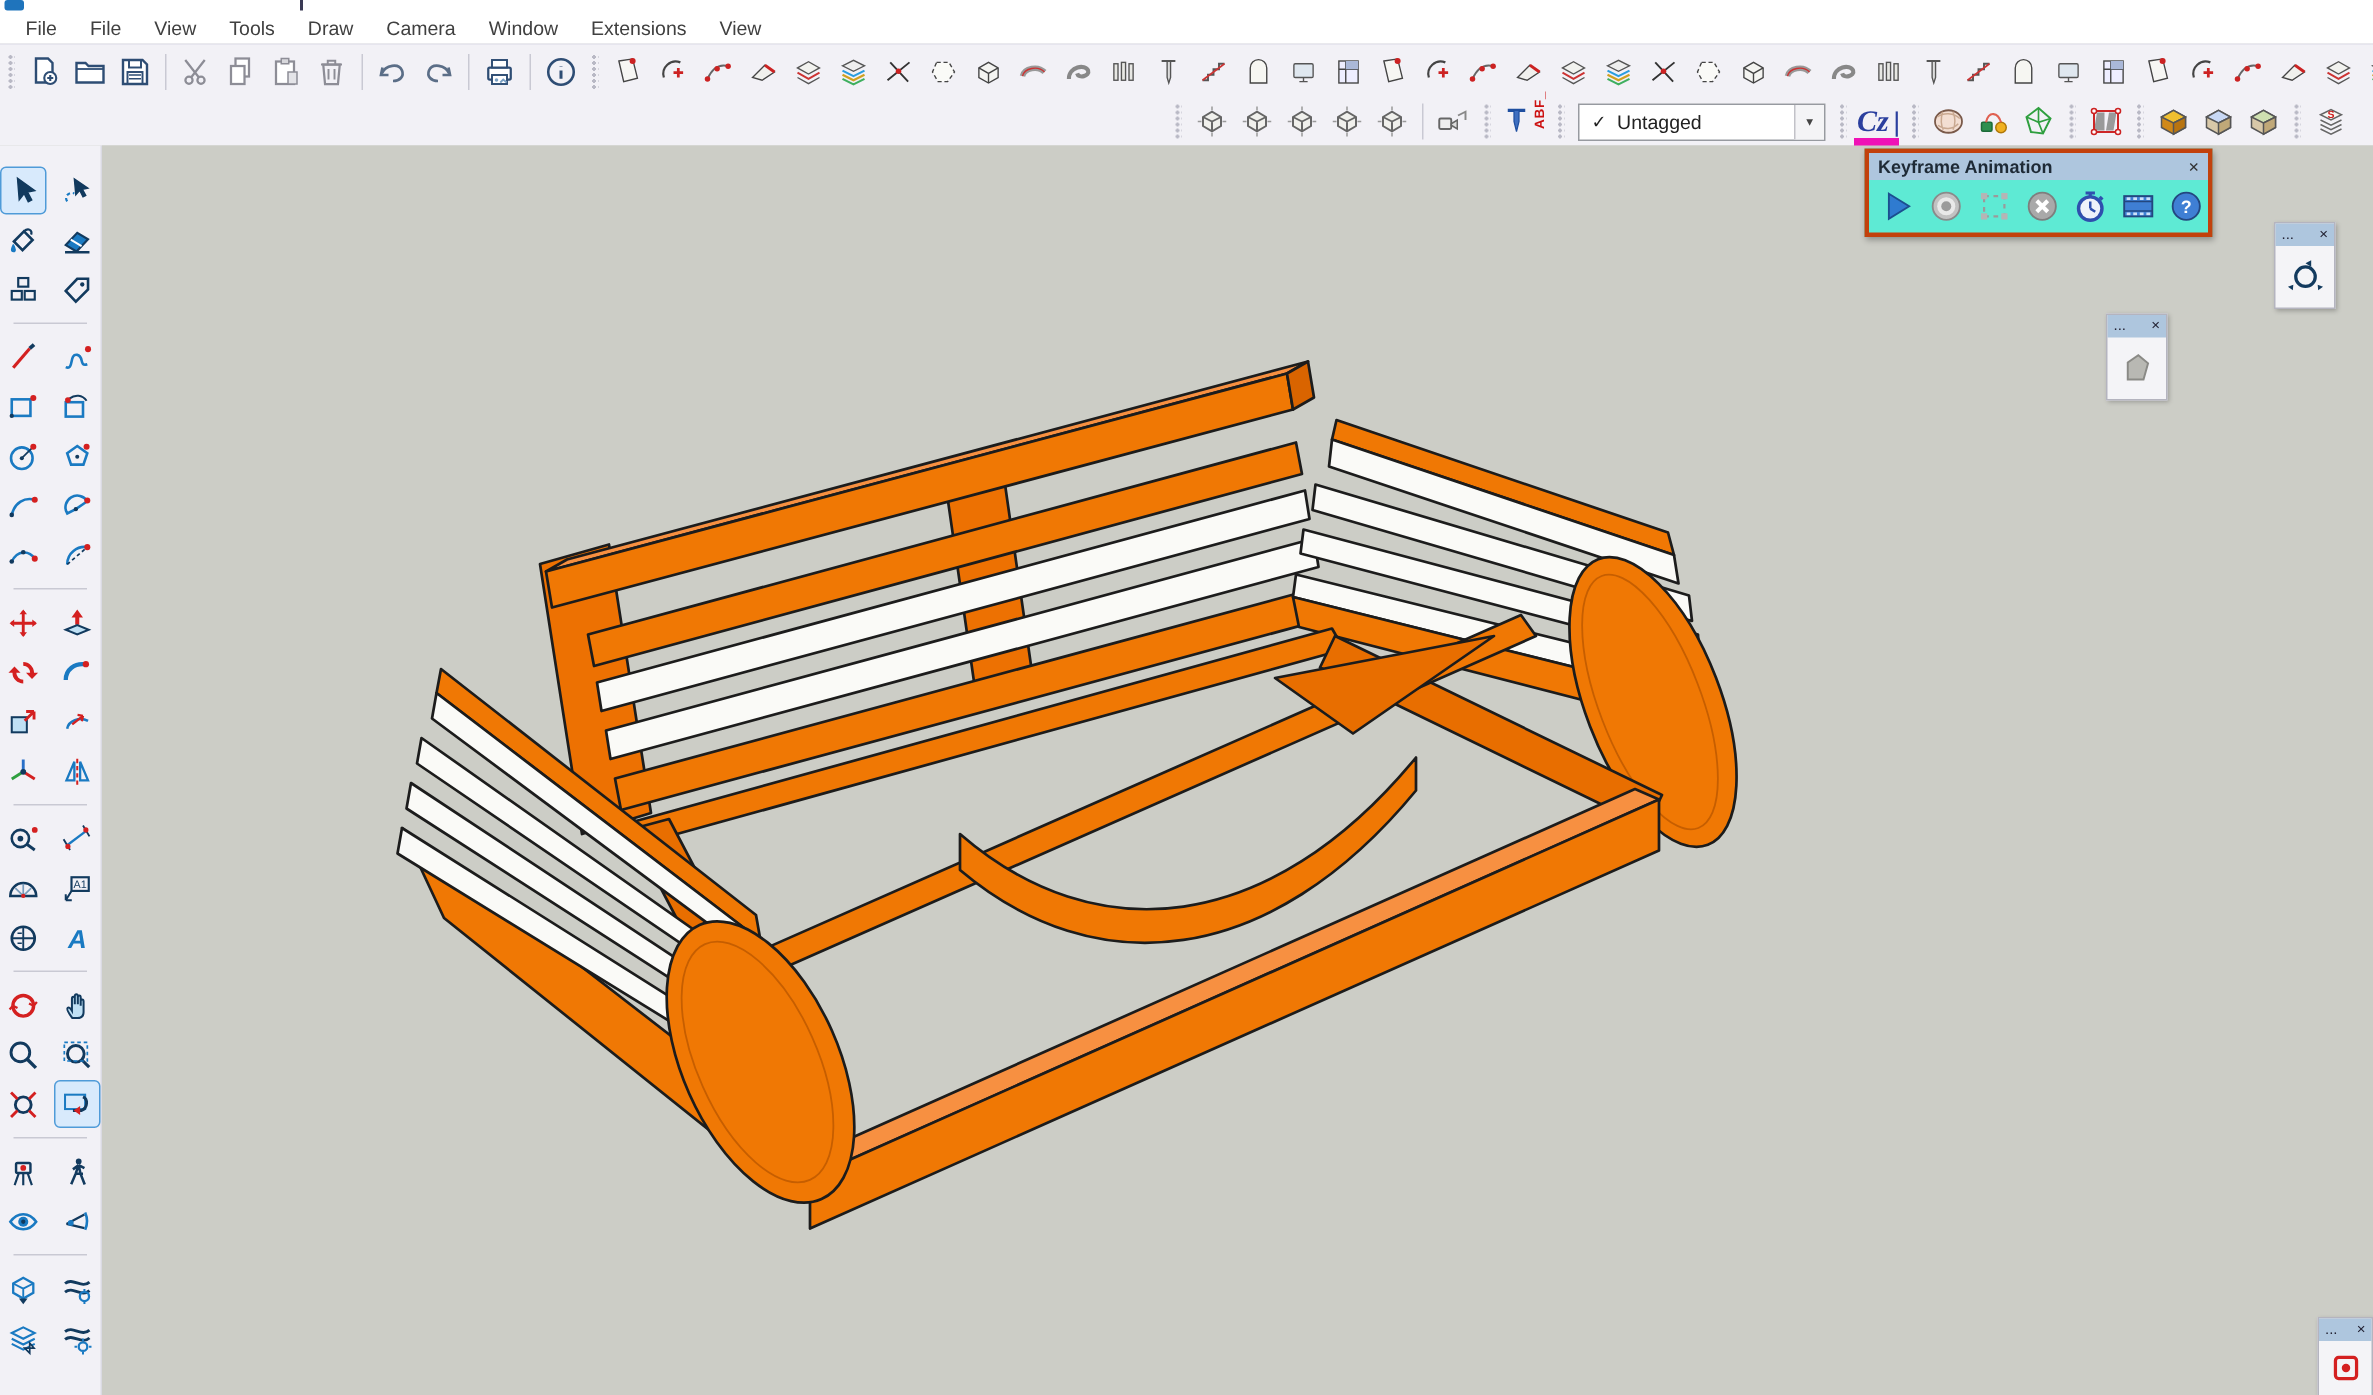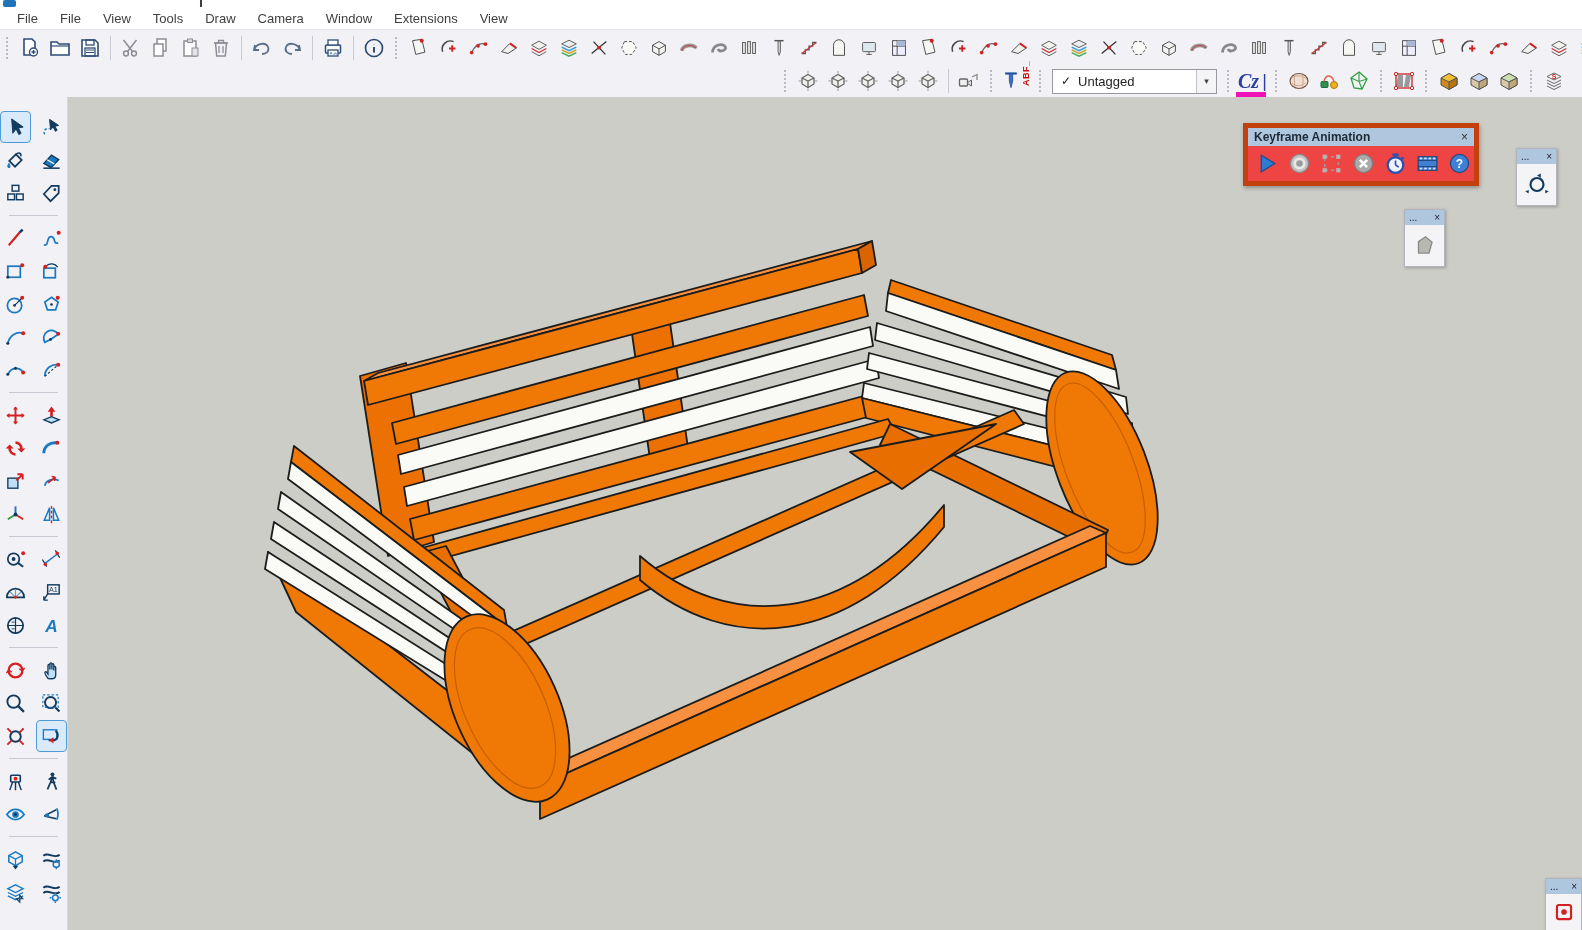--- a/index.html
+++ b/index.html
@@ -54,22 +54,22 @@
          border:1px solid transparent;border-radius:4px;}
   .lcell svg{width:23px;height:23px;}
   .lcell.active{background:#d8eafc;border-color:#4f9bd8;}
   .lsep{height:1px;background:#c9c9d3;margin:6px 9px;}
 
   
   .canvas{position:absolute;top:97px;left:68px;right:0;bottom:0;background:#cccdc6;overflow:hidden;}
   .canvas svg.model{position:absolute;left:0;top:0;}
 
   
-  .kf{position:absolute;left:1243px;top:99px;width:226px;background:#ef4444;
-      border:5px solid #c2410c;box-shadow:1px 2px 4px rgba(0,0,0,.3);margin-top:24px;}
+  .kf{position:absolute;left:1243px;top:99px;width:226px;background:#5eead4;
+      border:3px solid #c2410c;box-shadow:1px 2px 4px rgba(0,0,0,.3);}
   .kf-title{height:18px;background:#aec6de;display:flex;align-items:center;padding:0 6px;
             font-size:12px;font-weight:bold;color:#1e2a36;}
   .kf-close{margin-left:auto;font-weight:normal;font-size:12px;color:#333;cursor:default;}
   .kf-body{display:flex;align-items:center;gap:3px;padding:3px 5px;}
   .kf-body .tool-btn{width:29px;height:29px;}
   .kf-body svg{width:25px;height:25px;}
 
   .mini{position:absolute;width:41px;border:1px solid #b4b4bf;background:#f4f4f7;
         box-shadow:1px 1px 3px rgba(0,0,0,.25);box-sizing:border-box;}
   .mini-title{height:15px;background:#aec6de;font-size:10px;display:flex;align-items:center;

